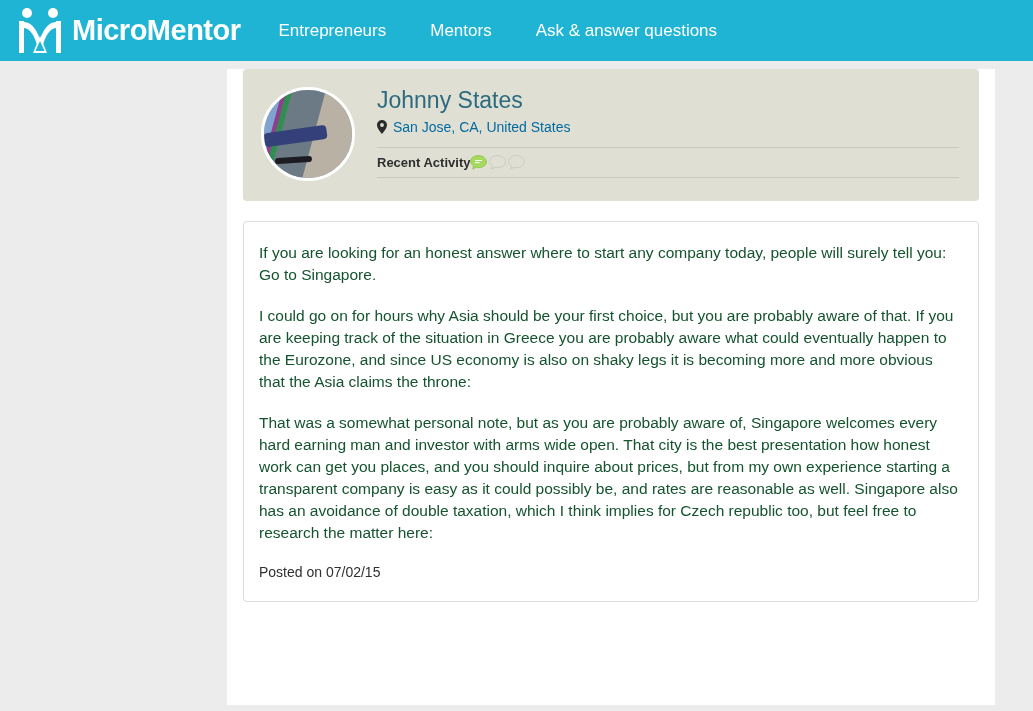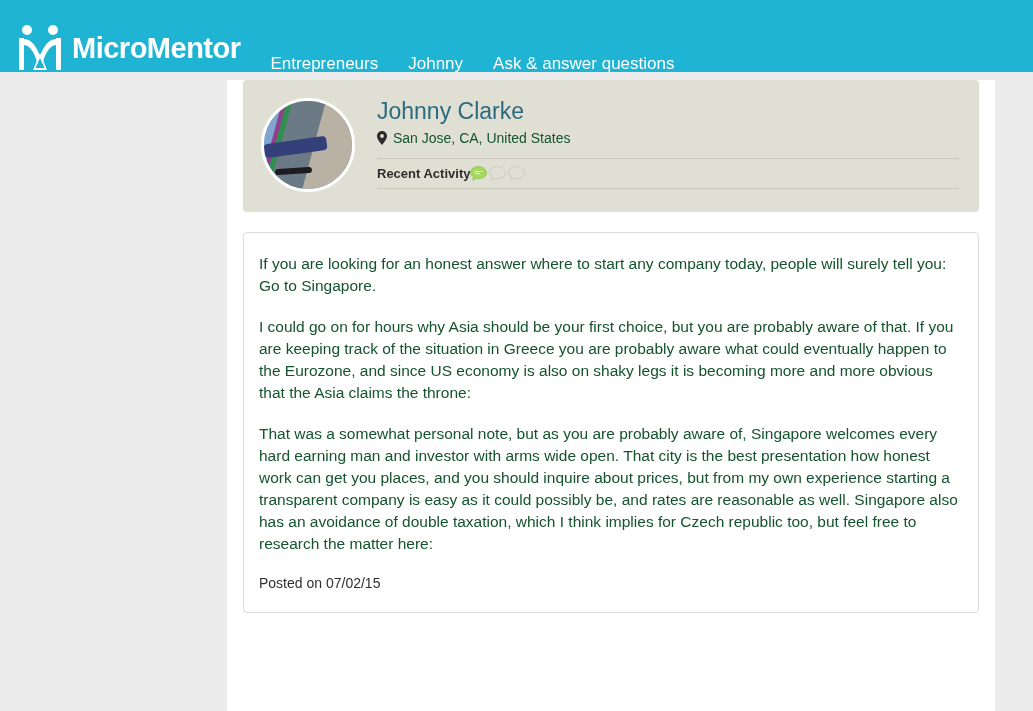--- a/index.html
+++ b/index.html
@@ -9,24 +9,24 @@
   body {
     width: 1033px;
     height: 711px;
     background: #ececec;
     font-family: "Liberation Sans", sans-serif;
     overflow: hidden;
   }
 
   
   .header {
-    height: 72px;
+    height: 61px;
     background: #1fb4d4;
     display: flex;
-    align-items: flex-end;
+    align-items: center;
     padding-left: 18px;
     box-sizing: border-box;
   }
   .brand {
     display: flex;
     align-items: center;
     margin-right: 20px;
   }
   .logo-mark {
     width: 44px;
@@ -37,22 +37,22 @@
   .brand-name {
     color: #ffffff;
     font-size: 29px;
     font-weight: bold;
     letter-spacing: -0.5px;
     line-height: 1;
   }
   .nav {
     display: flex;
     align-items: center;
-    gap: 30px;
-    margin-left: 10px;
+    gap: 44px;
+    margin-left: 18px;
   }
   .nav-item {
     color: #ffffff;
     font-size: 17px;
     text-decoration: none;
     white-space: nowrap;
     line-height: 1;
   }
 
   
@@ -124,21 +124,21 @@
   .profile-name {
     color: #2c6a80;
     font-size: 23px;
     line-height: 1.15;
     margin: 0 0 6px 0;
     font-weight: normal;
   }
   .profile-location {
     display: flex;
     align-items: center;
-    color: #14532d;
+    color: #0369a1;
     font-size: 14px;
     padding-bottom: 12px;
   }
   .pin-icon {
     width: 10px;
     height: 14px;
     margin-right: 6px;
     flex: 0 0 auto;
   }
   .activity-row {
@@ -203,33 +203,33 @@
       <rect x="1" y="14" width="5" height="32" fill="#ffffff"></rect>
       <rect x="38" y="14" width="5" height="32" fill="#ffffff"></rect>
       <path d="M6 15 C 14 15, 19 24, 22 32 C 25 24, 30 15, 38 15 L 38 21 C 32 21, 27 30, 25 38 L 19 38 C 17 30, 12 21, 6 21 Z" fill="#ffffff"></path>
       <path d="M22 29 L 29 46 L 15 46 Z" fill="#ffffff"></path>
       <path d="M22 34 L 26.5 44 L 17.5 44 Z" fill="#1fb4d4"></path>
     </svg>
     <span class="brand-name">MicroMentor</span>
   </div>
   <div class="nav">
     <a class="nav-item" href="#">Entrepreneurs</a>
-    <a class="nav-item" href="#">Johnny</a>
+    <a class="nav-item" href="#">Mentors</a>
     <a class="nav-item" href="#">Ask &amp; answer questions</a>
   </div>
 </div>
 
 <div class="page">
 
   <div class="profile-card">
     <div class="avatar">
       <div class="avatar-photo"></div>
     </div>
     <div class="profile-info">
-      <div class="profile-name">Johnny Clarke</div>
+      <div class="profile-name">Johnny States</div>
       <div class="profile-location">
         <svg class="pin-icon" viewBox="0 0 10 14">
           <path d="M5 0 C2.2 0 0 2.2 0 5 c0 3.6 5 9 5 9 s5-5.4 5-9 C10 2.2 7.8 0 5 0 z M5 6.9 A1.9 1.9 0 1 1 5 3.1 a1.9 1.9 0 0 1 0 3.8 z" fill="#2b2b2b"></path>
         </svg>
         <span>San Jose, CA, United States</span>
       </div>
       <div class="activity-row">
         <span class="activity-label">Recent Activity</span>
         <span class="bubbles">
           <svg class="bubble" viewBox="0 0 17 15">

